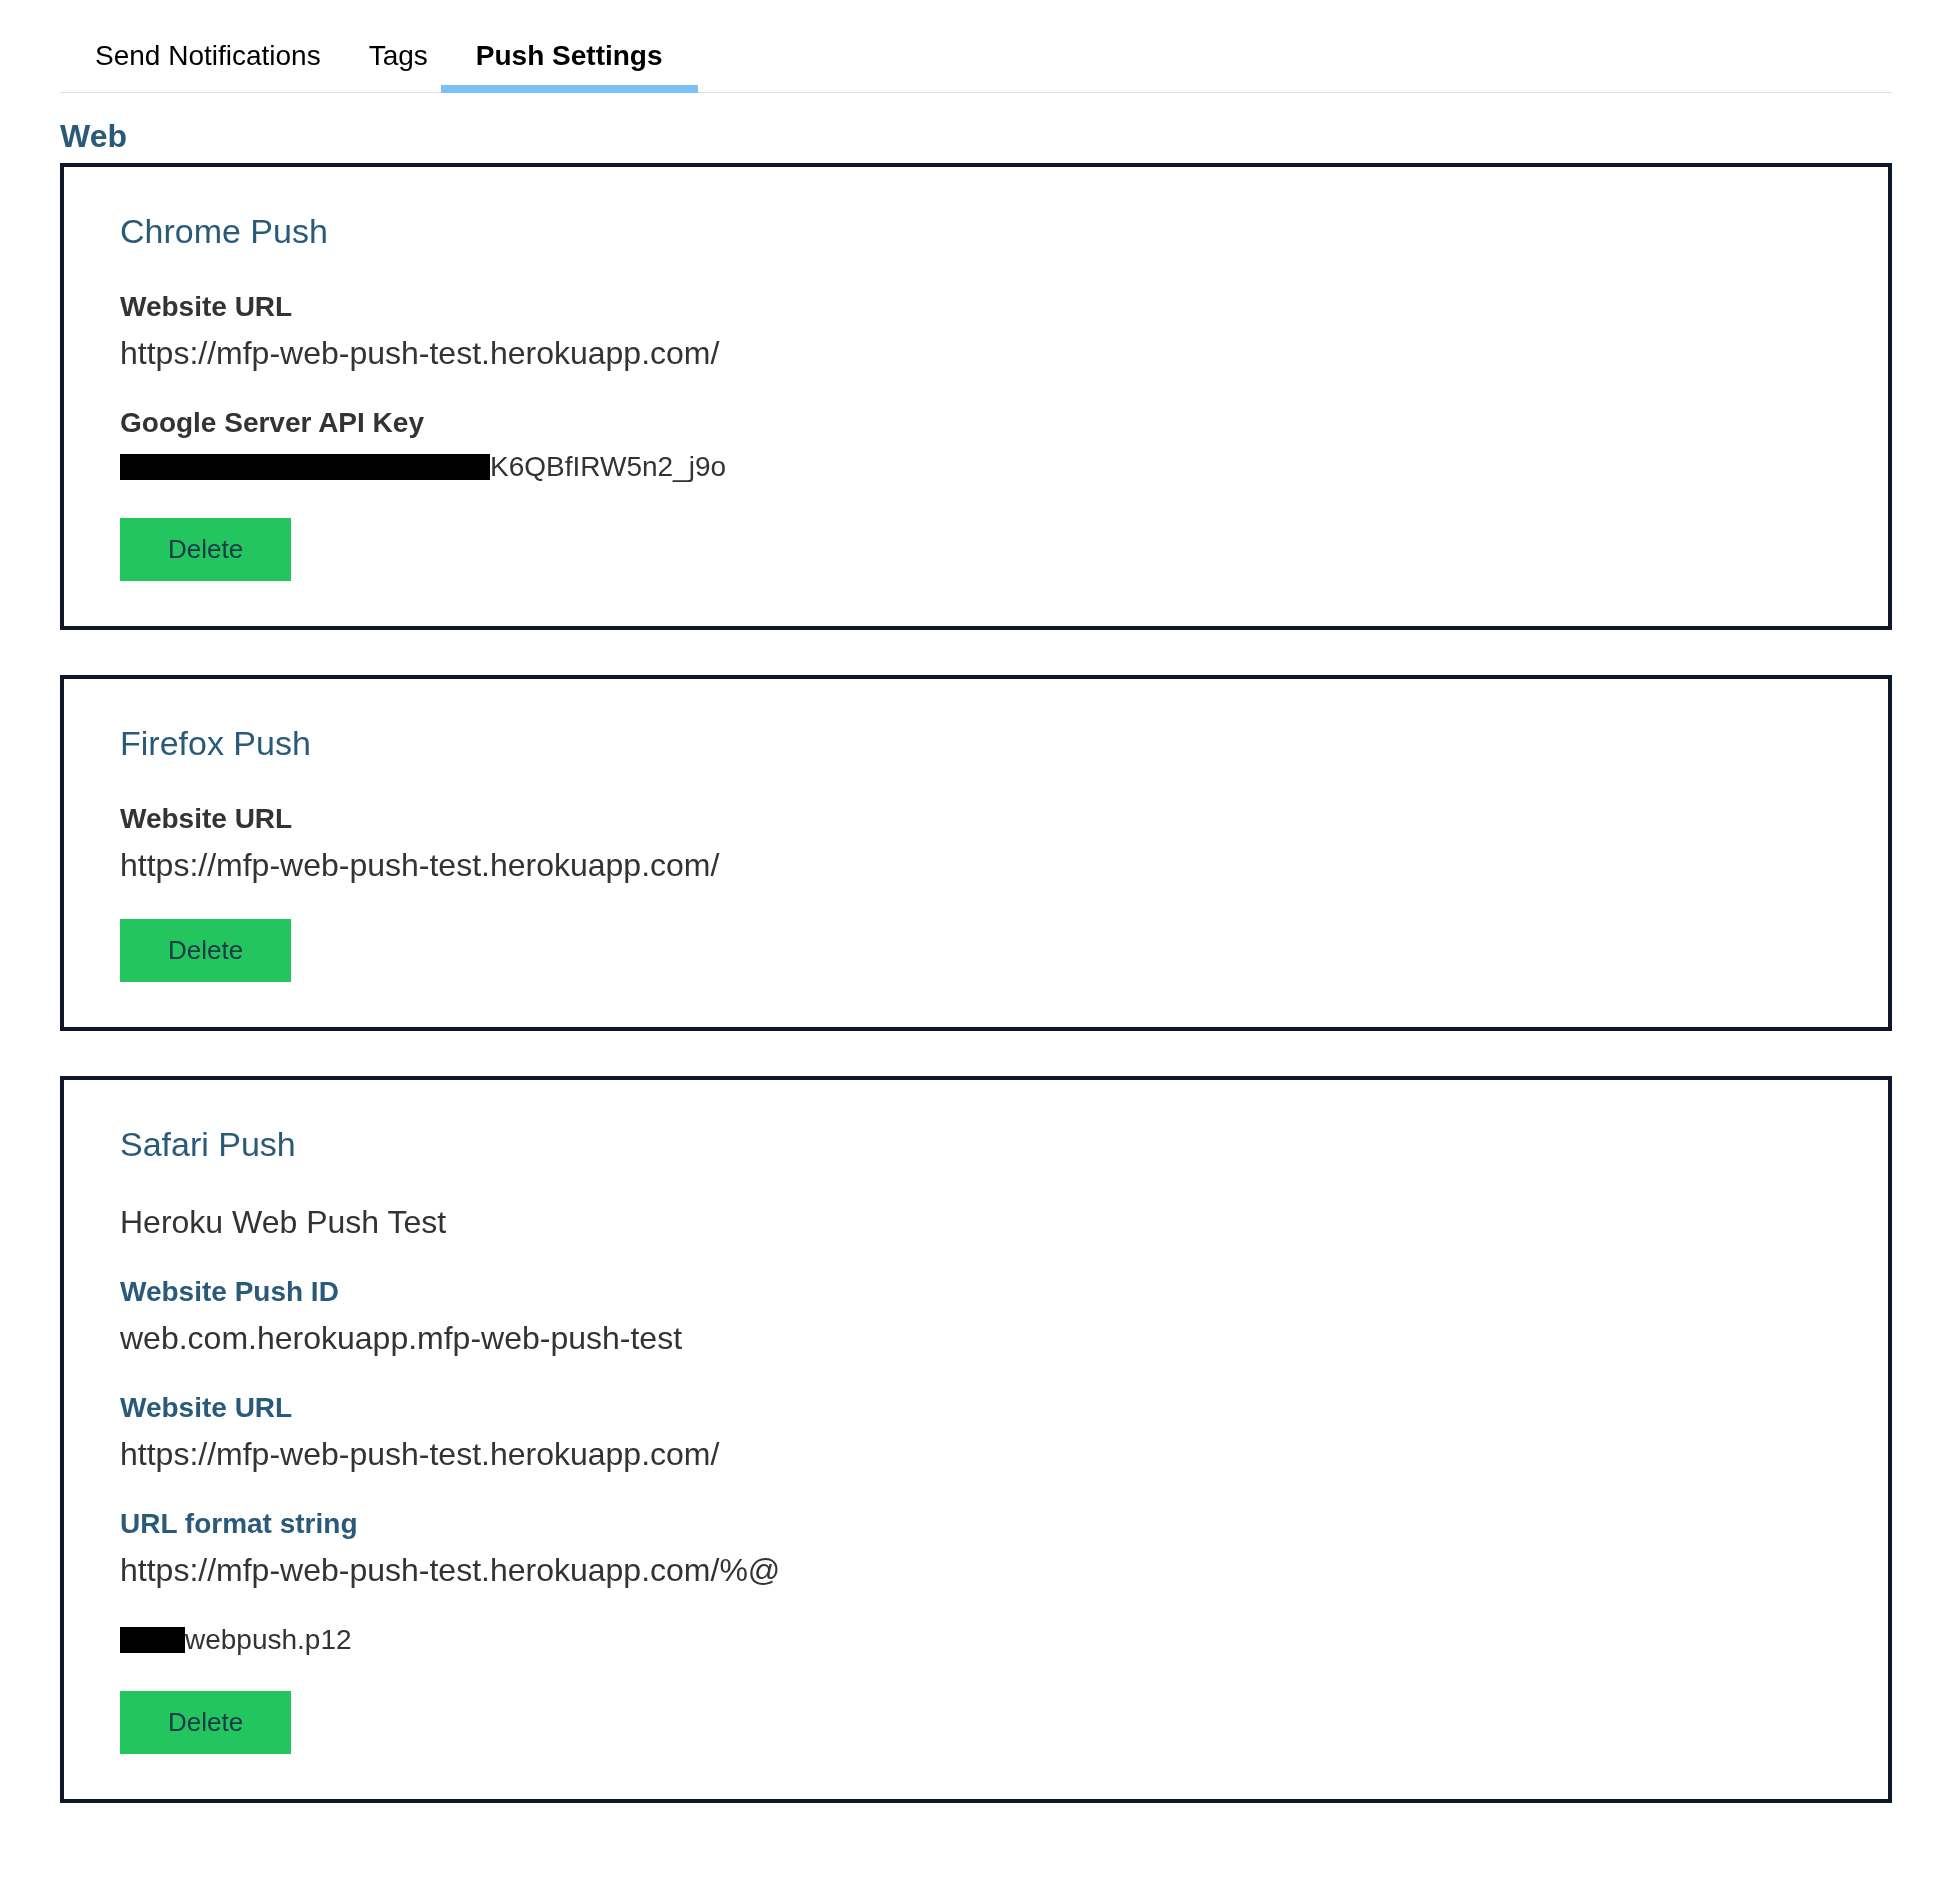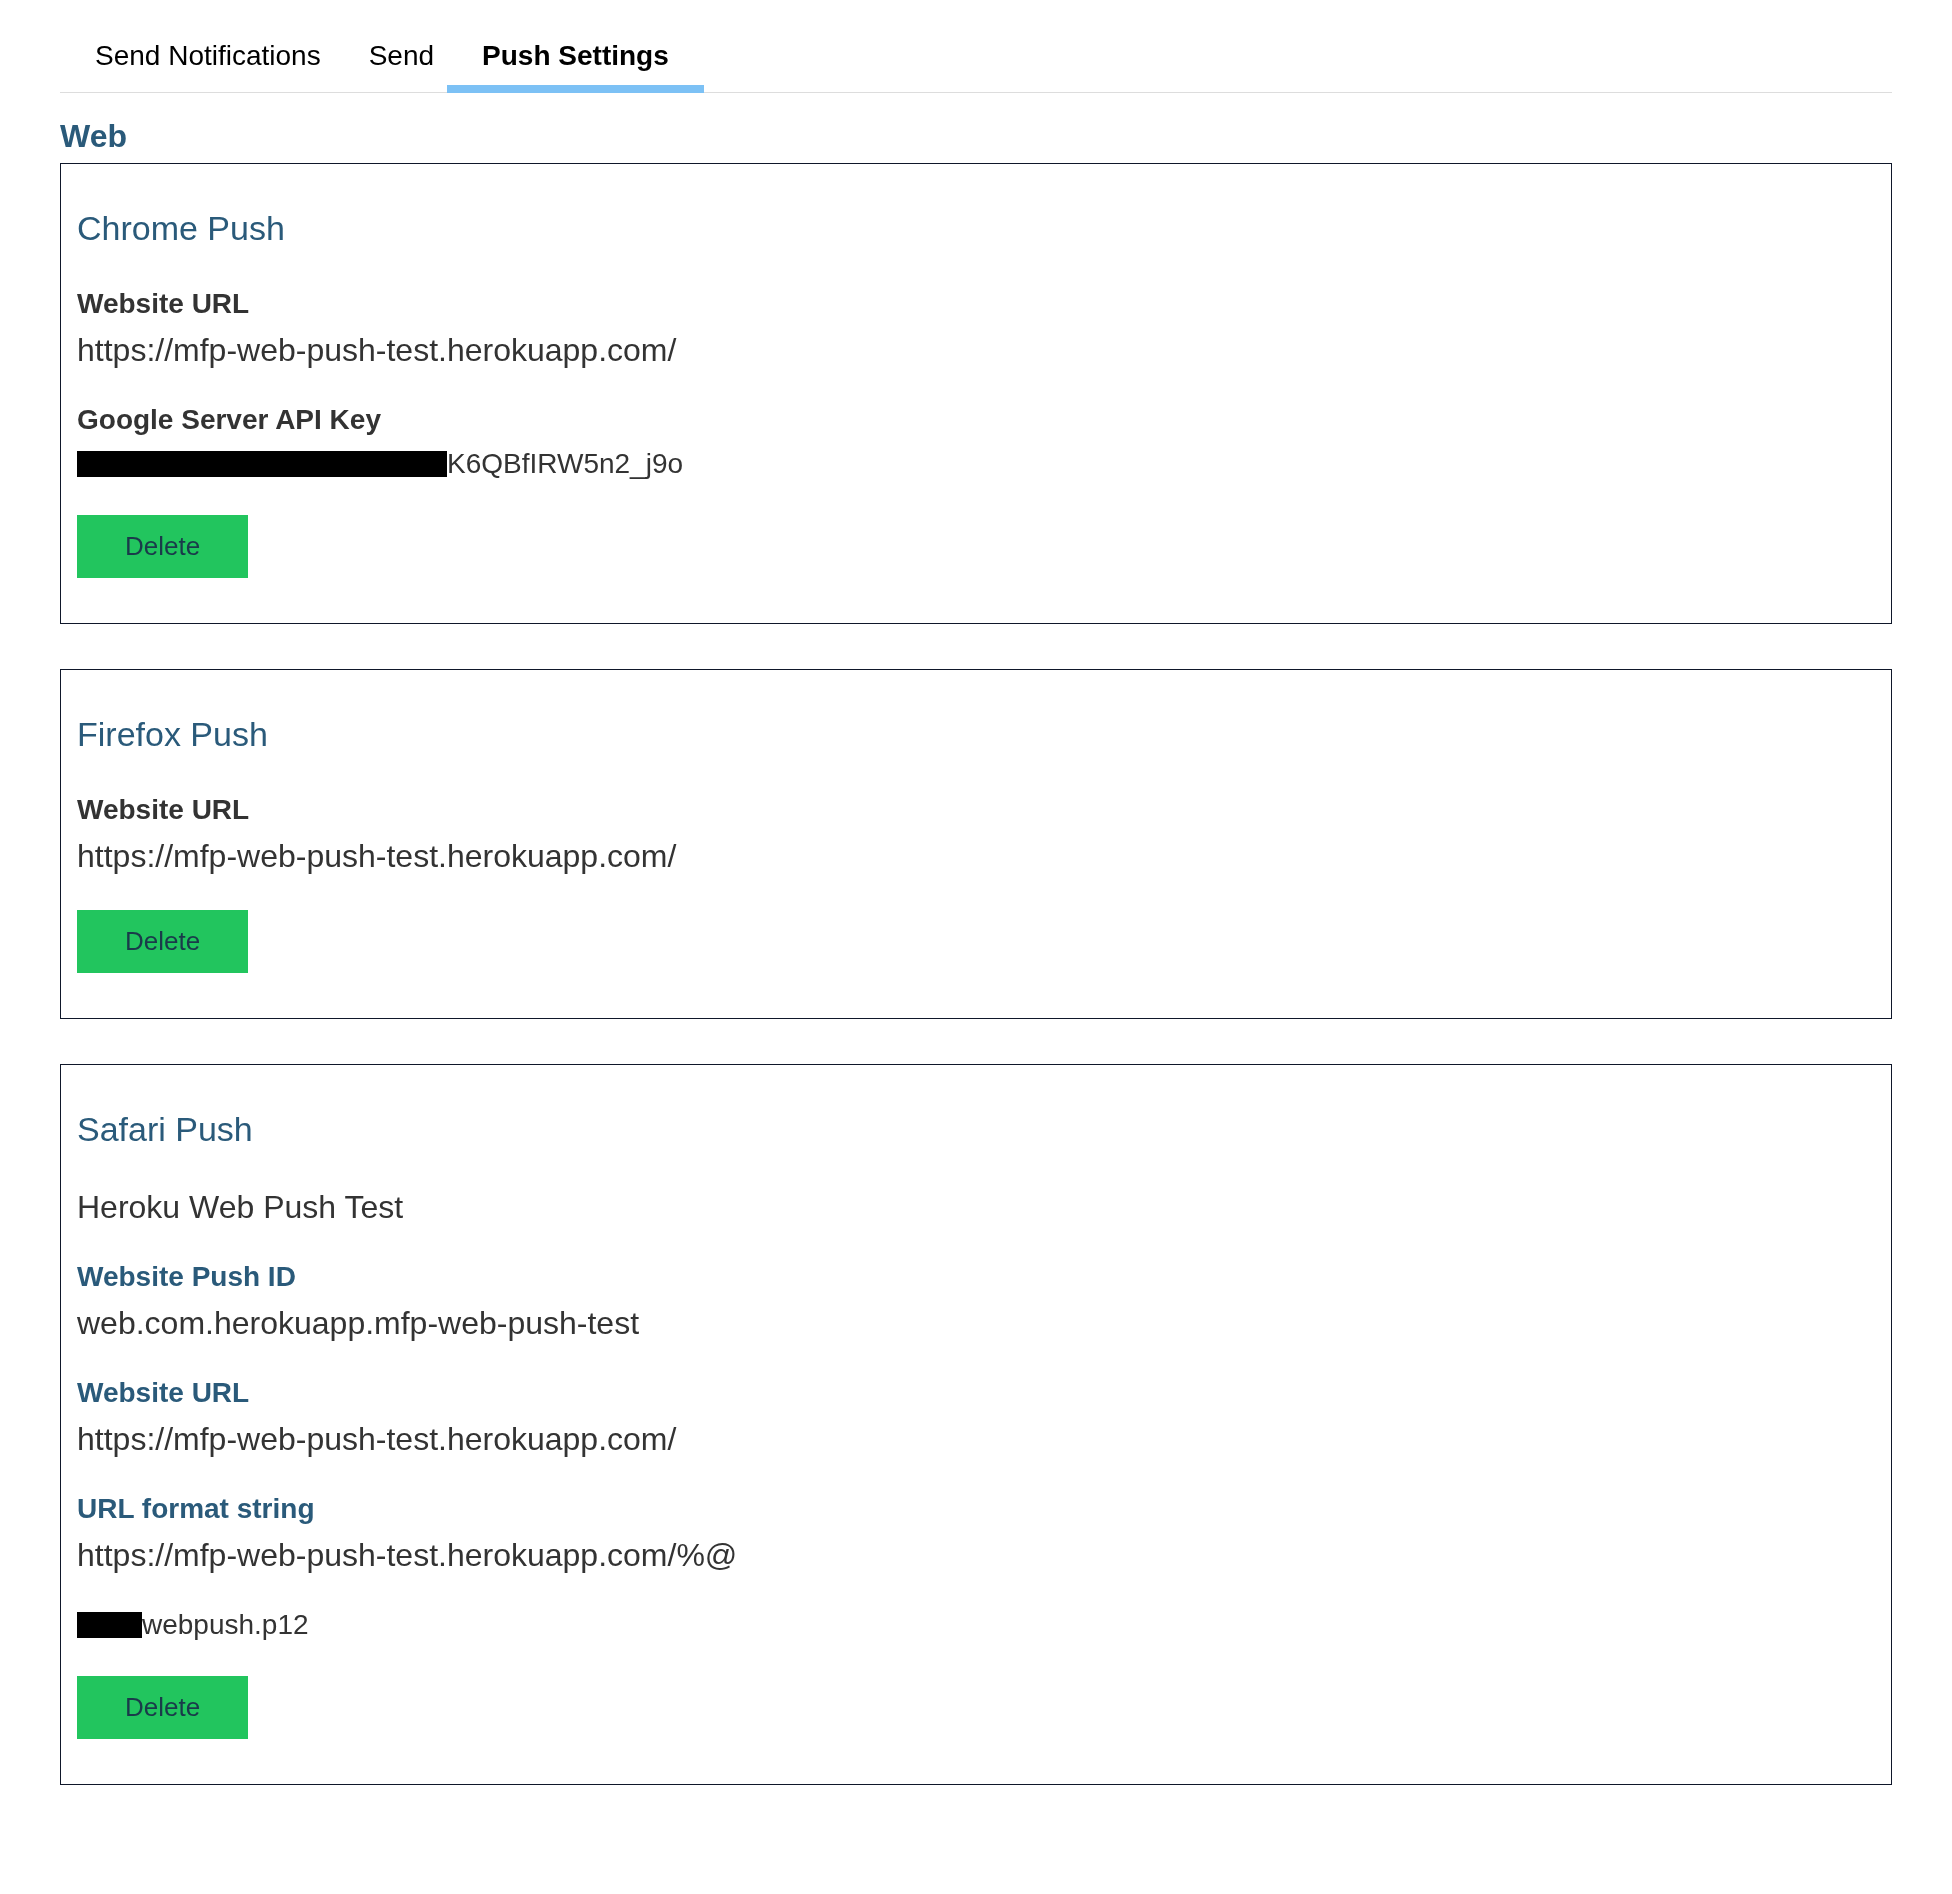--- a/index.html
+++ b/index.html
@@ -39,22 +39,22 @@
       height: 8px;
       background: #7cc1f5;
     }
     .section-header {
       color: #2a5a7a;
       font-size: 32px;
       font-weight: 700;
       margin: 25px 0 8px 0;
     }
     .card {
-      border: 1px solid #0f172a;
-      padding: 45px 16px;
+      border: 4px solid #0f172a;
+      padding: 45px 56px;
       margin-bottom: 45px;
     }
     .card-title {
       color: #2a5a7a;
       font-size: 34px;
       font-weight: 400;
       margin-bottom: 40px;
     }
     .field-label {
       font-size: 28px;
@@ -105,21 +105,21 @@
       padding: 16px 48px;
       cursor: pointer;
       font-family: inherit;
     }
   </style>
 </head>
 <body>
 
 <div class="tabs">
   <div class="tab">Send Notifications</div>
-  <div class="tab">Send</div>
+  <div class="tab">Tags</div>
   <div class="tab active">Push Settings</div>
 </div>
 
 <h2 class="section-header">Web</h2>
 
 <div class="card">
   <h3 class="card-title">Chrome Push</h3>
 
   <div class="field-label">Website URL</div>
   <div class="field-value">https://mfp-web-push-test.herokuapp.com/</div>

